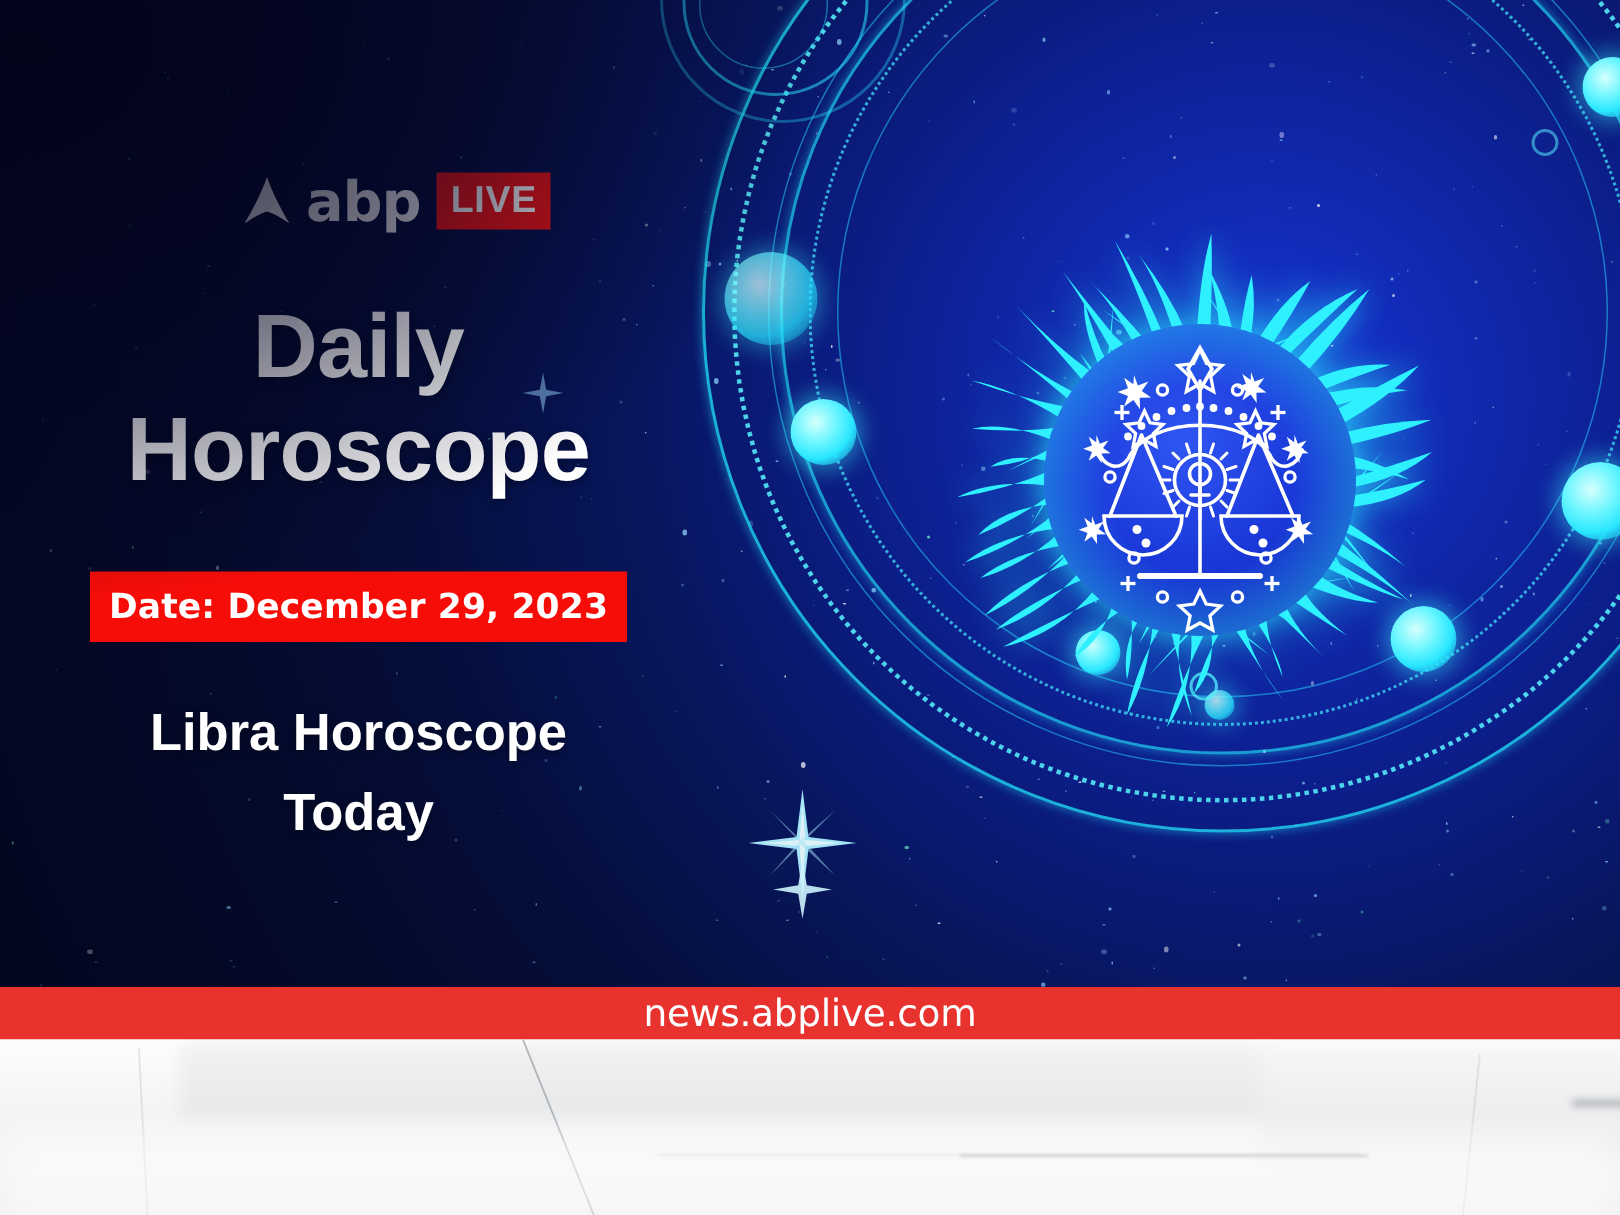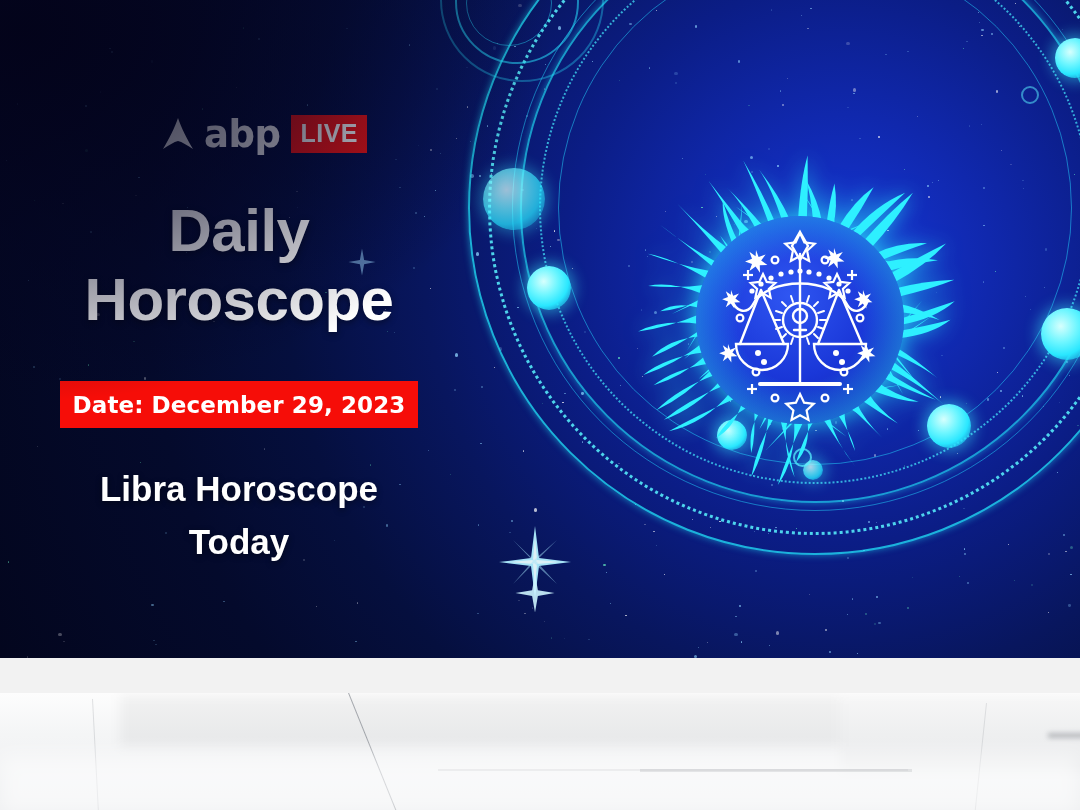--- a/index.html
+++ b/index.html
@@ -697,20 +697,23 @@
     <div class="datebar">
       <span class="txt">Date: December 29, 2023</span>
     </div>
 
     <div class="subhead">
       <span>Libra Horoscope</span>
       <span>Today</span>
     </div>
   </div>
 
+  <div class="footerbar">
+    <span class="url">news.abplive.com</span>
+  </div>
 
   <div class="belowfold">
     <div class="bf-shade" style="left:120px;top:2px;width:720px;height:52px;"></div>
     <div class="bf-shade" style="left:840px;top:2px;width:580px;height:78px;opacity:.6;"></div>
     <div class="bf-line" style="left:1048px;top:40px;width:110px;height:5px;filter:blur(2.5px);"></div>
     <div class="bf-line" style="left:438px;top:76px;width:470px;height:2px;opacity:.45;"></div>
     <div class="bf-line" style="left:640px;top:76px;width:272px;height:3px;opacity:.8;"></div>
     <div class="bf-diag" style="left:348px;top:0px;height:140px;transform:rotate(-22deg);"></div>
     <div class="bf-diag" style="left:92px;top:6px;height:130px;transform:rotate(-3deg);opacity:.35;"></div>
     <div class="bf-diag" style="left:986px;top:10px;height:120px;transform:rotate(6deg);opacity:.3;"></div>

